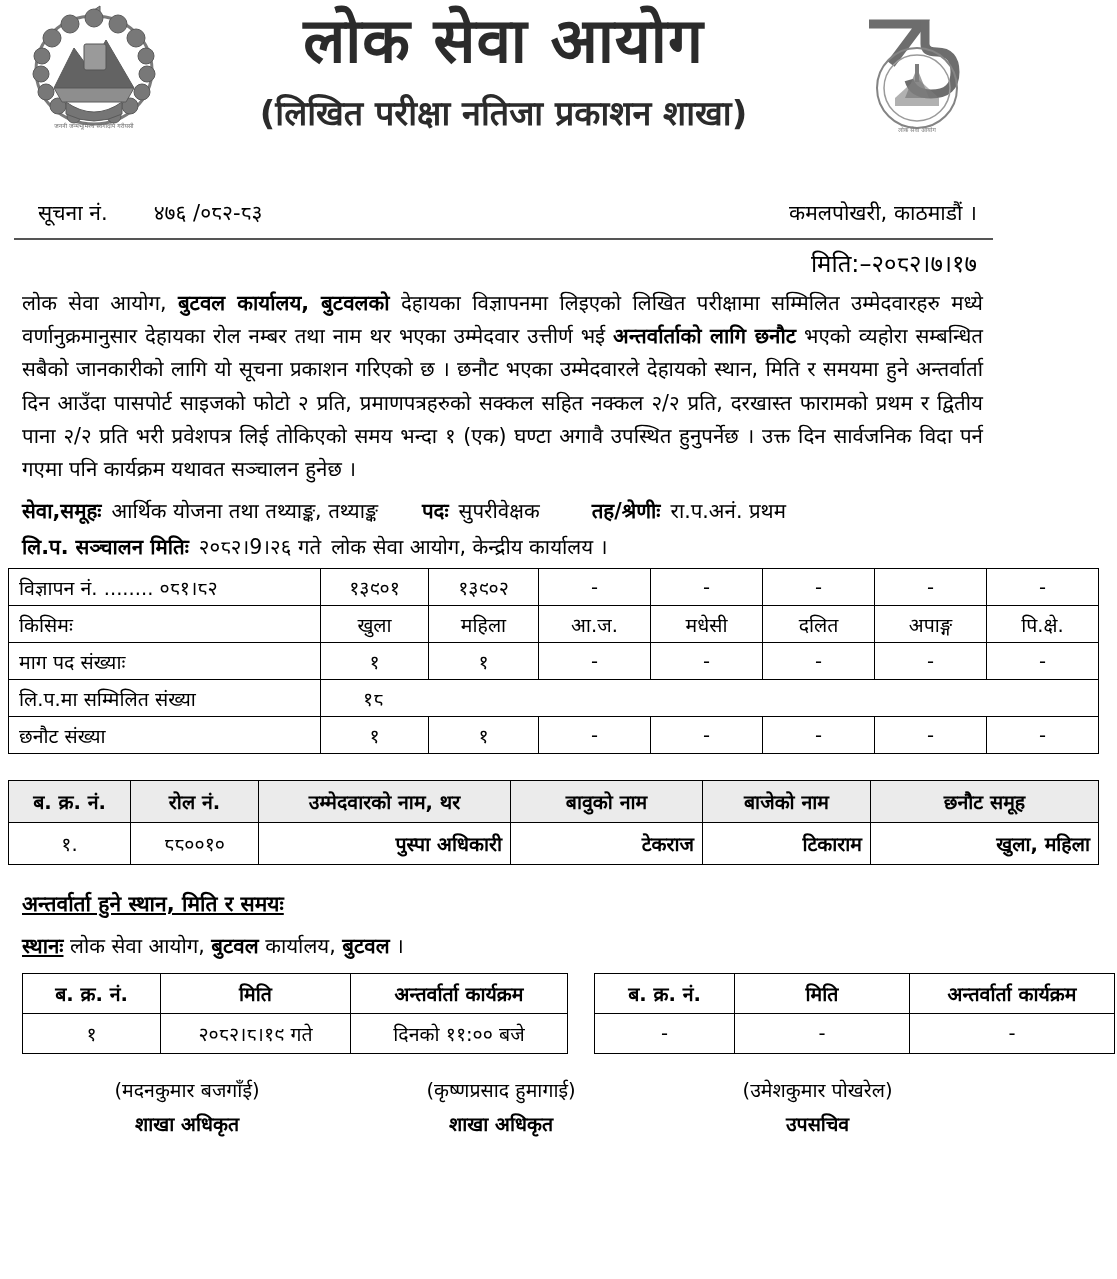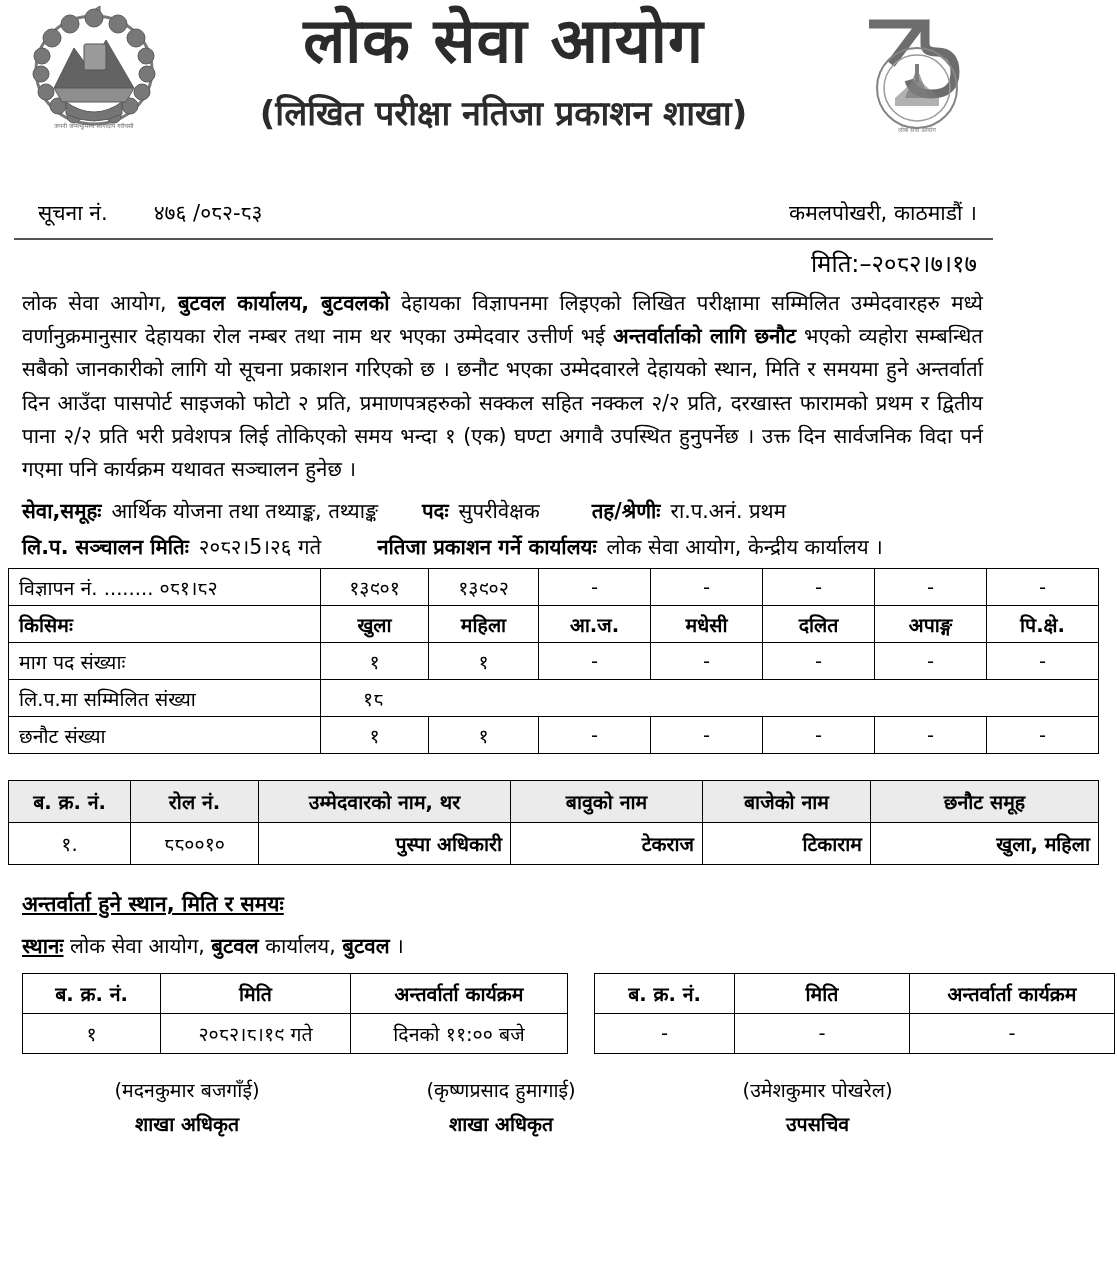--- a/index.html
+++ b/index.html
@@ -70,21 +70,21 @@
   table { border-collapse: collapse; }
   .t-ad {
     width: 1090px; margin: 6px auto 0 auto;
     table-layout: fixed; font-size: 19.5px;
   }
   .t-ad td {
     border: 1.6px solid #000; height: 37px;
     padding: 1px 6px; text-align: center; vertical-align: middle;
   }
   .t-ad td.lbl-cell { text-align: left; padding-left: 10px; }
-  .t-ad tr.kisim td { font-weight: bold; }
+  .t-ad tr.kisim td { font-weight: normal; }
 
   .t-cand {
     width: 1090px; margin: 26px auto 0 auto;
     table-layout: fixed; font-size: 19.5px;
   }
   .t-cand th {
     border: 1.8px solid #000; height: 42px;
     background: #ebebeb; font-weight: bold;
   }
   .t-cand td {
@@ -202,22 +202,21 @@
     <div class="meta-row">
       <span class="lbl">सेवा,समूहः</span>
       <span class="val">आर्थिक योजना तथा तथ्याङ्क, तथ्याङ्क</span>
       <span class="lbl gap-a">पदः</span>
       <span class="val">सुपरीवेक्षक</span>
       <span class="lbl gap-b">तह/श्रेणीः</span>
       <span class="val">रा.प.अनं. प्रथम</span>
     </div>
     <div class="meta-row">
       <span class="lbl">लि.प. सञ्चालन मितिः</span>
-      <span class="val">२०८२।5।२६ गते</span>
-      <span class="lbl gap-c">नतिजा प्रकाशन गर्ने कार्यालयः</span>
+      <span class="val">२०८२।9।२६ गते</span>
       <span class="val">लोक सेवा आयोग, केन्द्रीय कार्यालय ।</span>
     </div>
   </div>
 
   <table class="t-ad">
     <colgroup>
       <col style="width:312px">
         <col style="width:108px">
         <col style="width:110px">
       <col style="width:112px">

